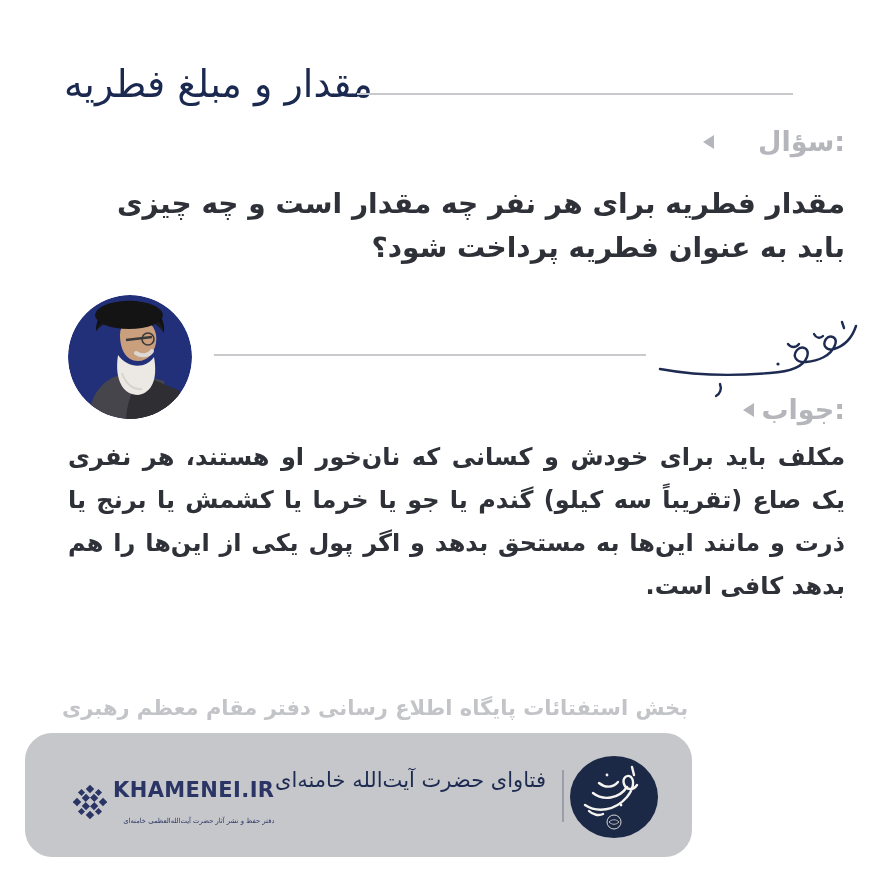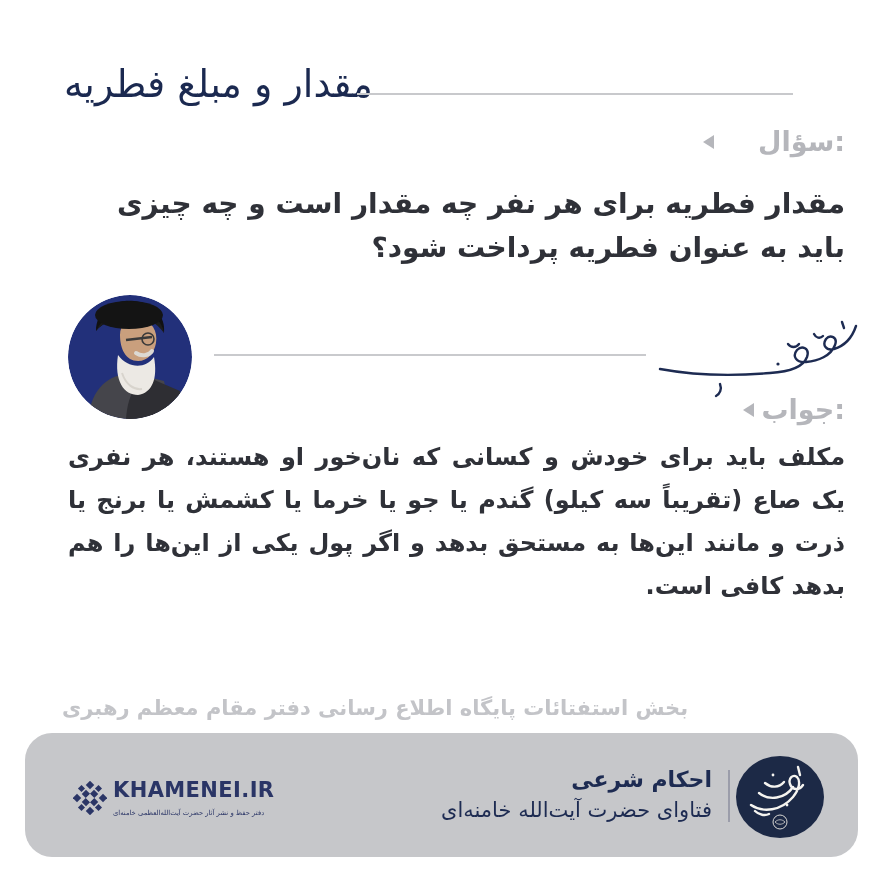--- a/index.html
+++ b/index.html
@@ -61,34 +61,34 @@
 
   
   .credit{
     position:absolute; left:62px; top:696px;
     direction:rtl; font-size:21px; color:#c3c4c8; font-weight:700;
     white-space:nowrap;
   }
 
   
   .bar{
-    position:absolute; left:25px; top:733px; width:833px; height:124px;
+    position:absolute; left:25px; top:733px; width:667px; height:124px;
     background:#c6c7ca; border-radius:27px;
   }
   .brand{
     position:absolute; left:48px; top:46px;
     display:flex; align-items:center; gap:6px;
   }
   .brand-name{
     font-size:21px; font-weight:700; color:#2a3566; letter-spacing:0.4px;
     line-height:22px;
   }
   .brand-sub{
-    font-size:6.8px; color:#2a3566; direction:rtl; text-align:left;
-    margin-top:8px; white-space:nowrap;
+    font-size:6.8px; color:#2a3566; direction:rtl; text-align:right;
+    margin-top:16px; white-space:nowrap;
   }
   .bar-text{
     position:absolute; right:146px; top:32px;
     direction:rtl; text-align:right; color:#1d2b52;
   }
   .bar-text .bt1{ font-size:22px; font-weight:700; line-height:30px; }
   .bar-text .bt2{ font-size:21px; line-height:30px; }
   .bar-divider{
     position:absolute; right:128px; top:37px; width:2px; height:52px;
     background:#9b9daa;
@@ -181,21 +181,20 @@
           <rect x="14" y="14" width="6" height="6" transform="rotate(45 17 17)" fill="#c6c7ca"></rect>
         </g>
       </svg>
       <div class="brand-col">
         <div class="brand-name">KHAMENEI.IR</div>
         <div class="brand-sub">دفتر حفظ و نشر آثار حضرت آیت‌الله‌العظمی خامنه‌ای</div>
       </div>
     </div>
 
     <div class="bar-text">
-      <div class="bt1">احکام شرعی</div>
       <div class="bt2">فتاوای حضرت آیت‌الله خامنه‌ای</div>
     </div>
 
     <div class="bar-divider"></div>
 
     <div class="badge">
       <svg width="90" height="84" viewBox="0 0 90 84">
         <ellipse cx="45" cy="42" rx="44" ry="41" fill="#1c2946"></ellipse>
         <g fill="none" stroke="#f5f4f0" stroke-width="2.4" stroke-linecap="round">
           <path d="M16,50 C28,58 46,56 58,42 C64,35 66,26 62,22 C58,19 53,23 55,29 C57,35 64,36 68,30"></path>

